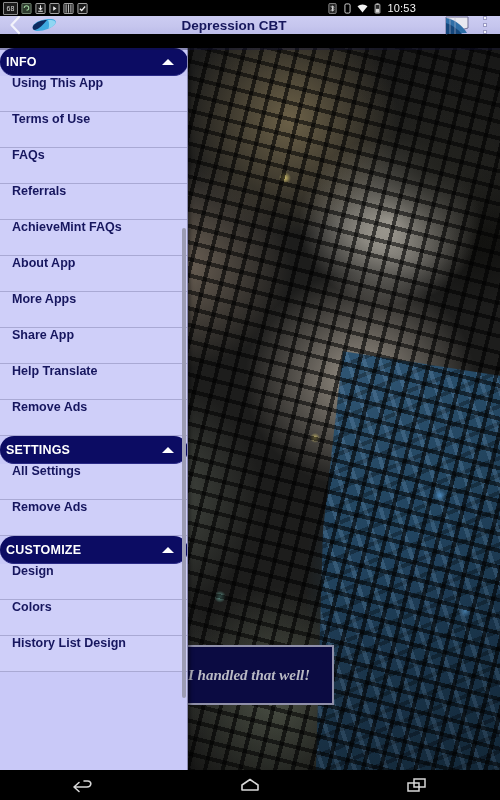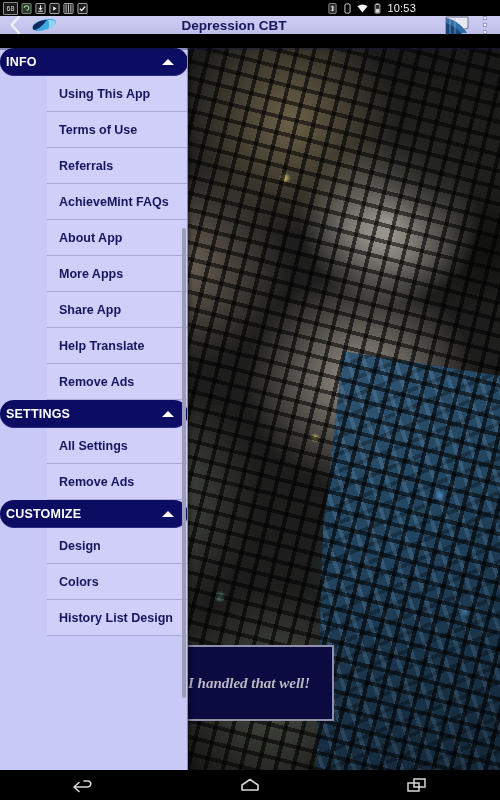--- a/index.html
+++ b/index.html
@@ -205,21 +205,21 @@
     inset: 0;
     background: radial-gradient(ellipse 120% 90% at 50% 40%, rgba(0,0,0,0) 40%, rgba(0,0,0,.45) 100%);
   }
 
   
   .toast {
     position: absolute;
     left: 186px;
     top: 645px;
     width: 148px;
-    height: 76px;
+    height: 60px;
     background: #0b0b42;
     border: 2px solid rgba(190,190,205,0.75);
     box-sizing: border-box;
     display: flex;
     align-items: center;
     z-index: 20;
   }
   .toast-text {
     color: #b9b9c4;
     font-family: "Liberation Serif", serif;
@@ -270,24 +270,22 @@
     border-left: 6px solid transparent;
     border-right: 6px solid transparent;
     border-bottom: 6px solid #ffffff;
     margin-right: 4px;
   }
   .menu-item {
     height: 36px;
     background: #cfcff9;
     border-bottom: 1px solid #a9a9d4;
     display: flex;
-    align-items: center;
     padding-left: 12px;
     box-sizing: border-box;
-    margin-left: 47px;
   }
   .menu-item .m-label {
     color: #16165e;
     font-size: 12.5px;
     font-weight: bold;
     font-family: "Liberation Sans", sans-serif;
   }
   .drawer-scrollbar {
     position: absolute;
     right: 2px;
@@ -351,20 +349,23 @@
         <span class="g-label">INFO</span>
         <span class="chev"></span>
       </div>
       <div class="menu-item">
         <span class="m-label">Using This App</span>
       </div>
       <div class="menu-item">
         <span class="m-label">Terms of Use</span>
       </div>
       <div class="menu-item">
+        <span class="m-label">FAQs</span>
+      </div>
+      <div class="menu-item">
         <span class="m-label">Referrals</span>
       </div>
       <div class="menu-item">
         <span class="m-label">AchieveMint FAQs</span>
       </div>
       <div class="menu-item">
         <span class="m-label">About App</span>
       </div>
       <div class="menu-item">
         <span class="m-label">More Apps</span>

